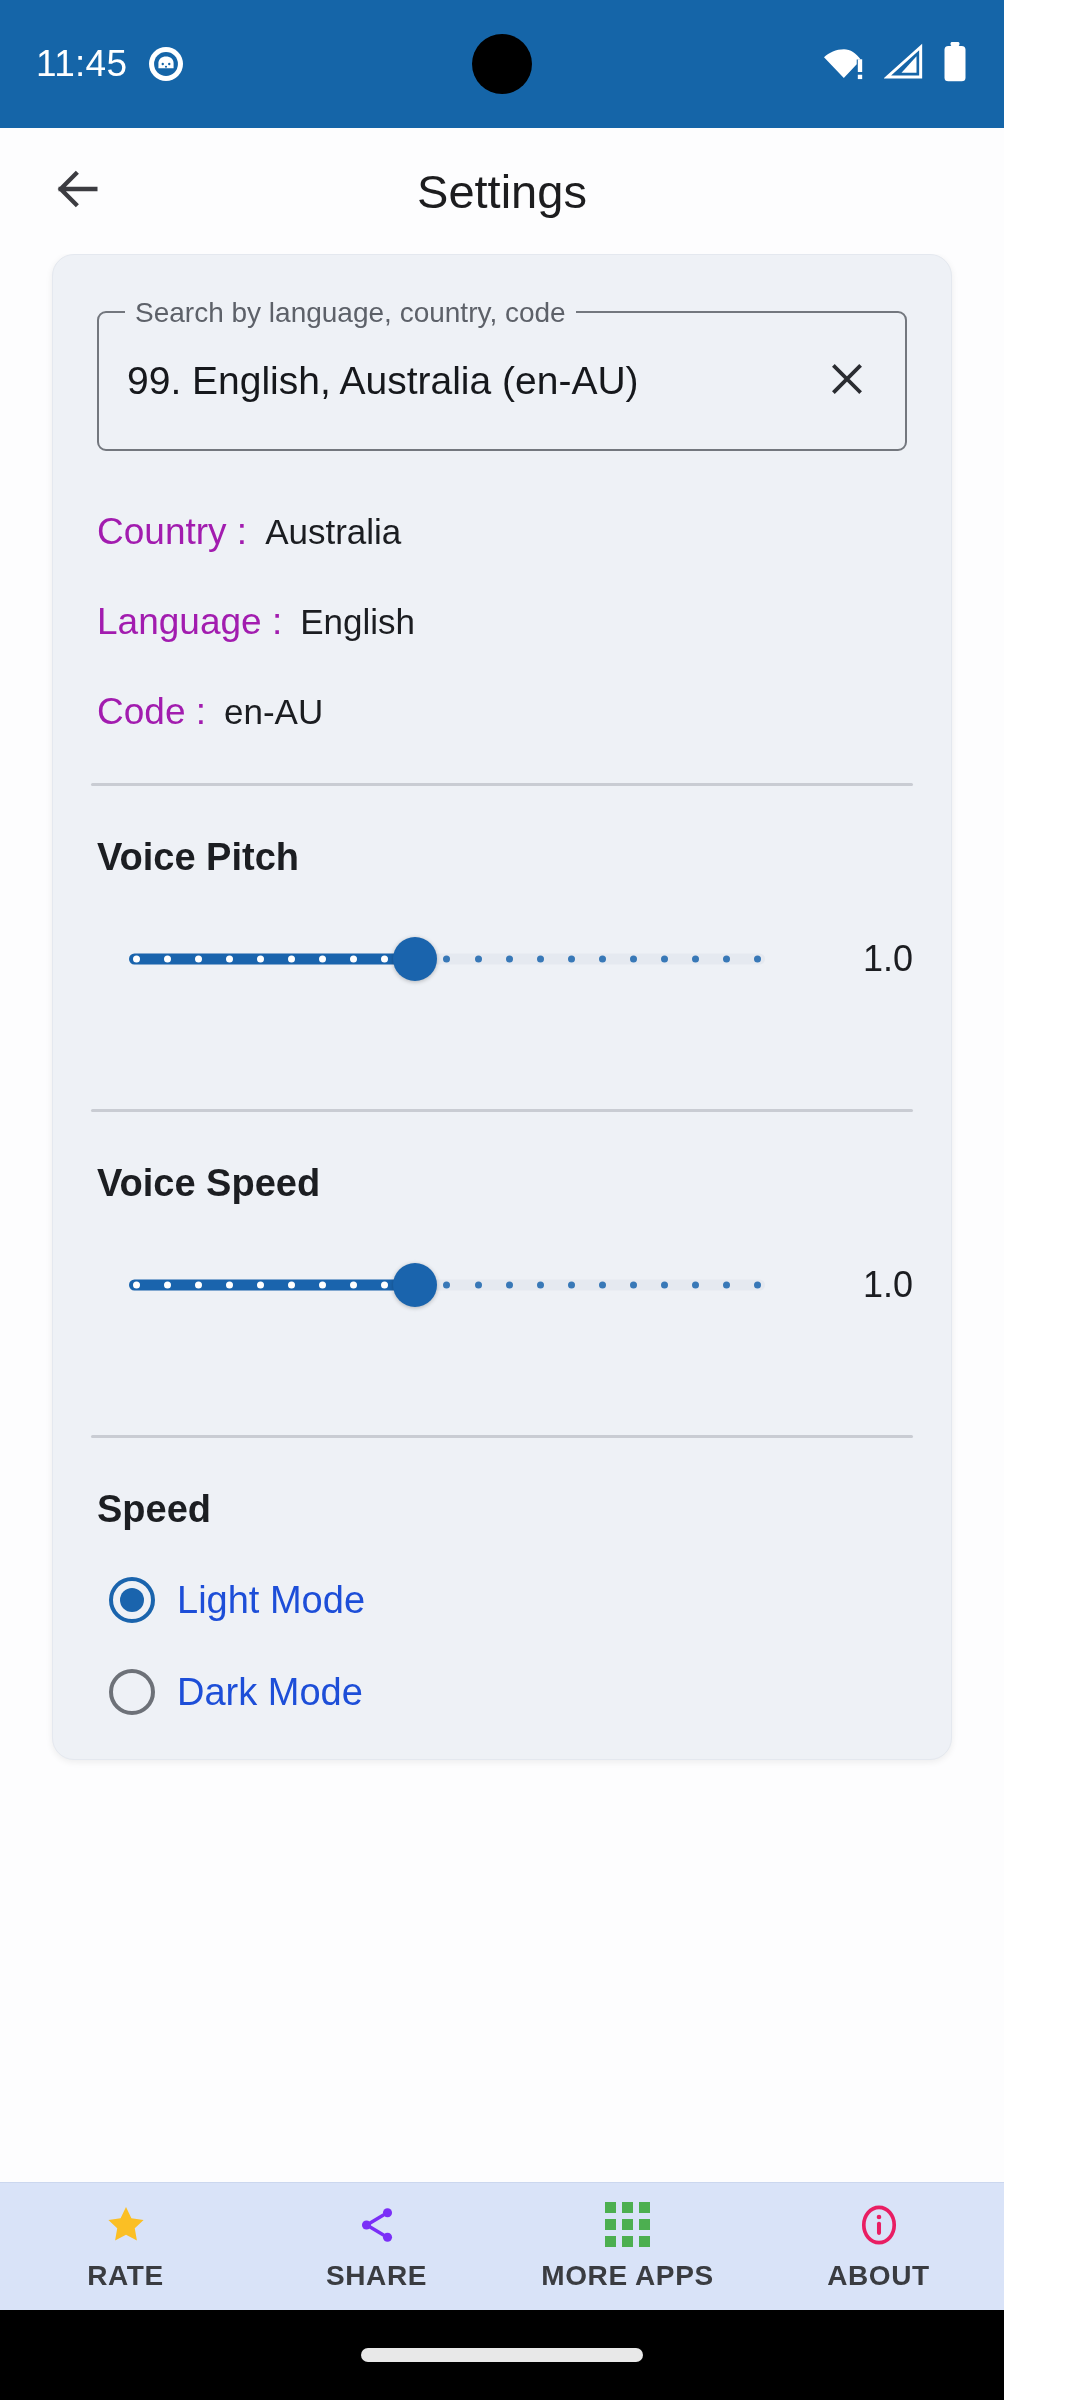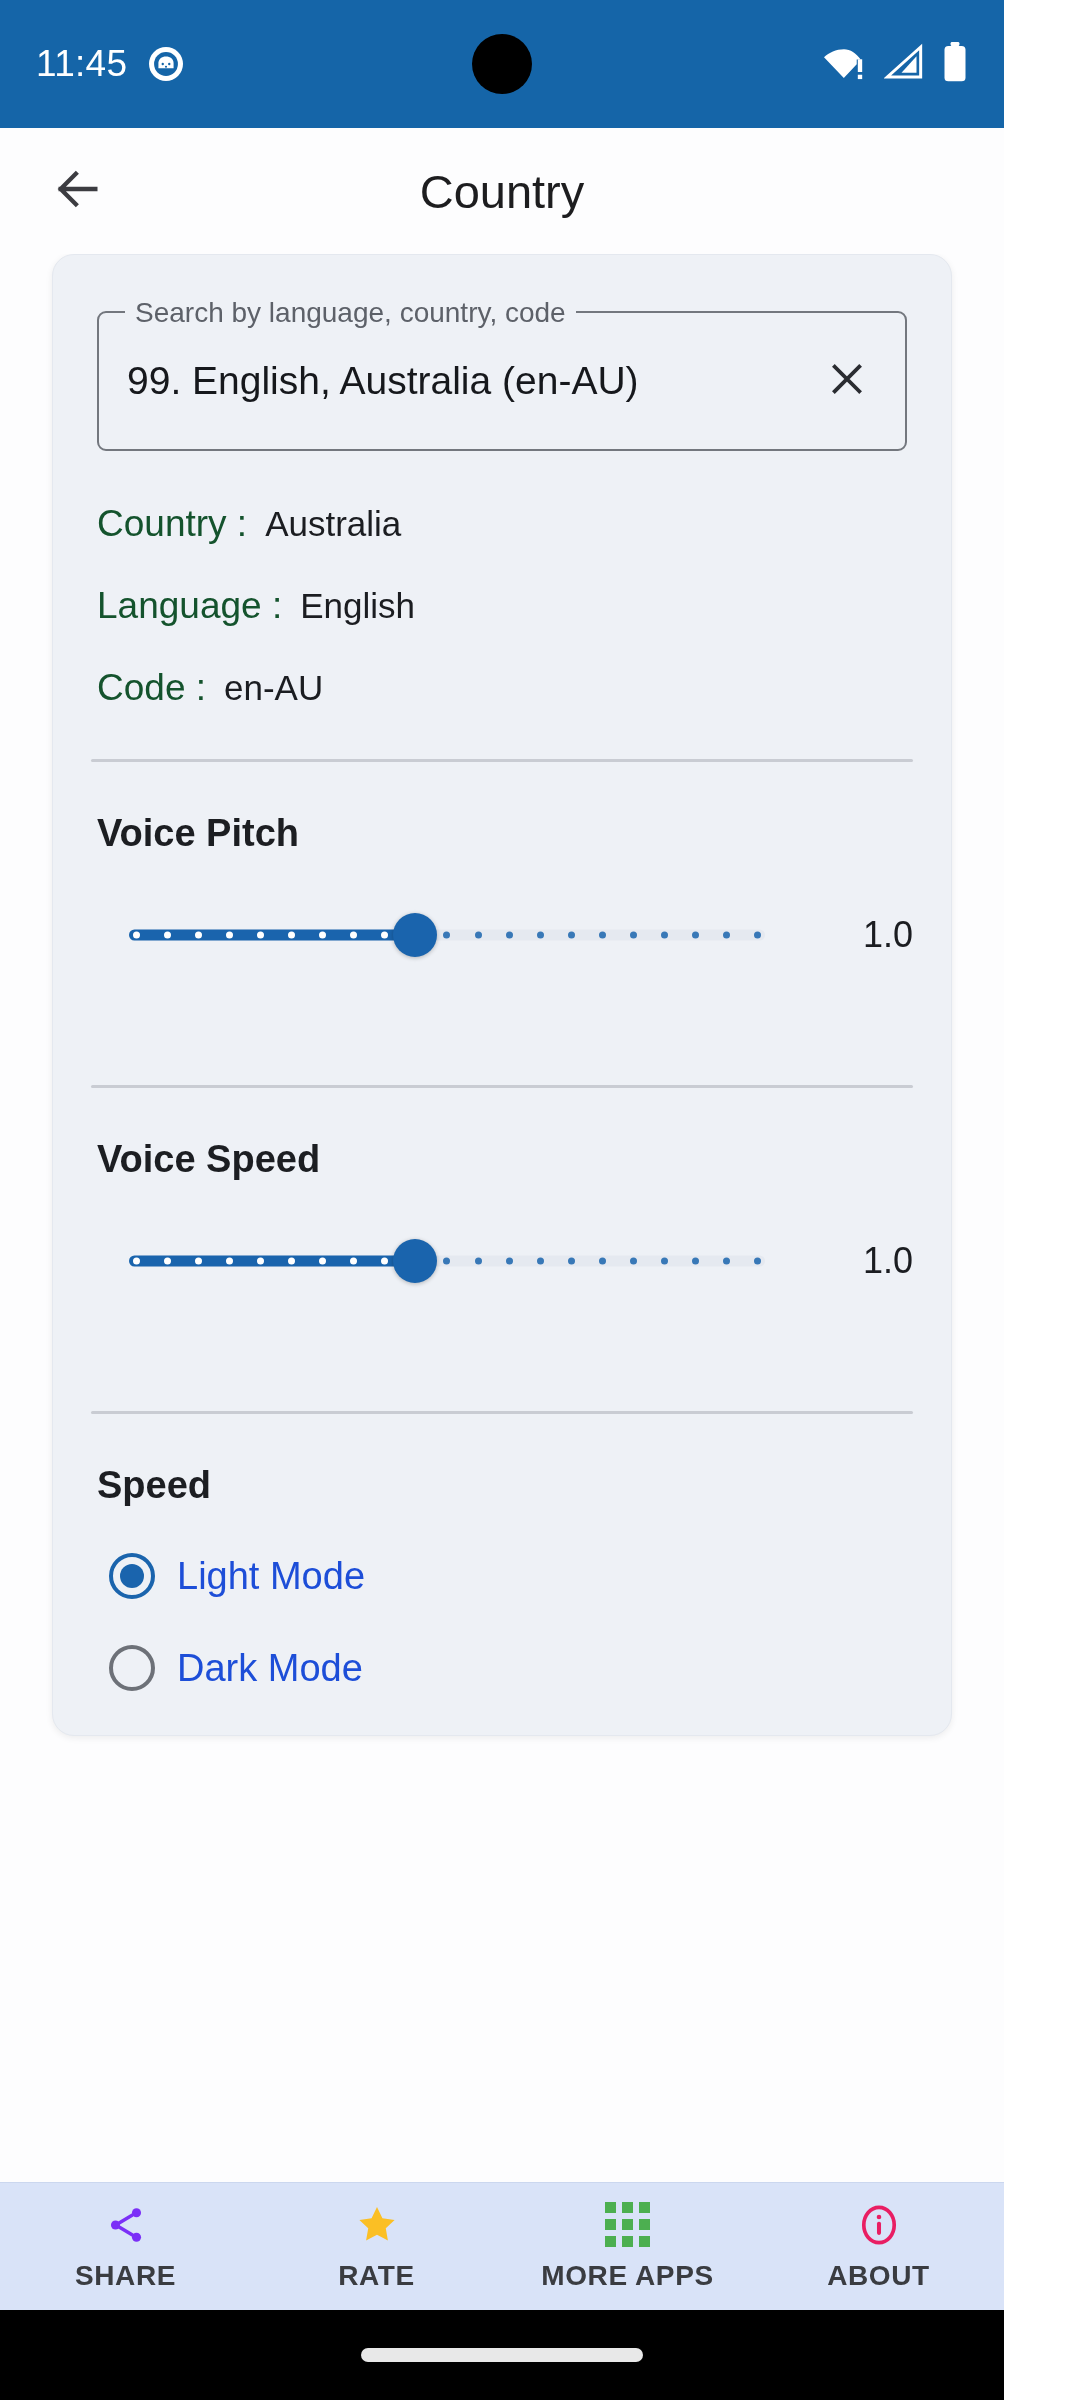--- a/index.html
+++ b/index.html
@@ -113,22 +113,22 @@
   }
 
   
   .info-block { margin:52px 0 0 6px; }
   .info-row {
     display:flex; align-items:baseline;
     margin-bottom:40px;
   }
   .info-row:last-child { margin-bottom:0; }
   .info-label {
-    color:#14532d; font-size:37px;
-    margin-right:18px; white-space:nowrap;
+    color:#a21caf; font-size:37px;
+    margin-right:18px; white-space:nowrap;margin-top:8px;
   }
   .info-value { color:#1b1d21; font-size:35px; }
 
   .divider {
     height:3px; background:#c9ccd3;
     margin:50px 0 0 0;
     border-radius:2px;
   }
 
   
@@ -321,21 +321,21 @@
   </div>
 
   <div class="app-bar">
     <div class="back-btn">
       <span>
         <svg width="52" height="52" viewBox="0 0 24 24">
           <path d="M20 12H4M4 12l7-7M4 12l7 7" fill="none" stroke="#3c3c41" stroke-width="2" stroke-linecap="square" stroke-linejoin="miter"></path>
         </svg>
       </span>
     </div>
-    <div class="app-title">Country</div>
+    <div class="app-title">Settings</div>
   </div>
 
   <div class="body-area">
     <div class="card">
 
       <div class="tf-wrap">
         <div class="tf-box">
           <span class="tf-legend">Search by language, country, code</span>
           <span class="tf-value" placeholder="Search by language, country, code">99. English, Australia (en-AU)</span>
           <span class="tf-clear">
@@ -454,37 +454,37 @@
       </div>
 
 
     </div>
   </div>
 
   <div class="bottom-nav">
 
     <div class="nav-item">
       <span class="nav-icon">
+        <svg width="44" height="44" viewBox="0 0 24 24">
+          <path d="M12 2.2l2.95 6.1 6.65.92-4.82 4.6 1.17 6.6L12 17.3l-5.95 3.12 1.17-6.6L2.4 9.22l6.65-.92z" fill="#fbbf24"></path>
+        </svg>
+      </span>
+      <span class="nav-label">RATE</span>
+    </div>
+
+    <div class="nav-item">
+      <span class="nav-icon">
         <svg width="42" height="42" viewBox="0 0 24 24">
           <circle cx="18" cy="5" r="2.6" fill="#7b2ff7"></circle>
           <circle cx="6" cy="12" r="2.6" fill="#7b2ff7"></circle>
           <circle cx="18" cy="19" r="2.6" fill="#7b2ff7"></circle>
           <path d="M8.3 10.7l7.4-4.4M8.3 13.3l7.4 4.4" stroke="#7b2ff7" stroke-width="2" fill="none" stroke-linecap="round"></path>
         </svg>
       </span>
       <span class="nav-label">SHARE</span>
-    </div>
-
-    <div class="nav-item">
-      <span class="nav-icon">
-        <svg width="44" height="44" viewBox="0 0 24 24">
-          <path d="M12 2.2l2.95 6.1 6.65.92-4.82 4.6 1.17 6.6L12 17.3l-5.95 3.12 1.17-6.6L2.4 9.22l6.65-.92z" fill="#fbbf24"></path>
-        </svg>
-      </span>
-      <span class="nav-label">RATE</span>
     </div>
 
     <div class="nav-item">
       <span class="nav-icon">
         <span class="grid-icon">
           <i></i>
             <i></i>
             <i></i>
             <i></i>
             <i></i>

